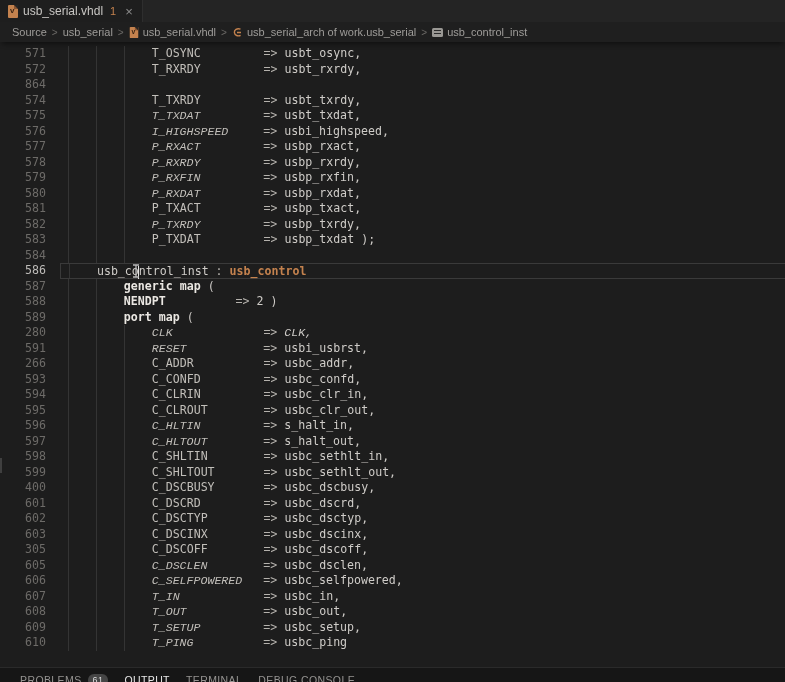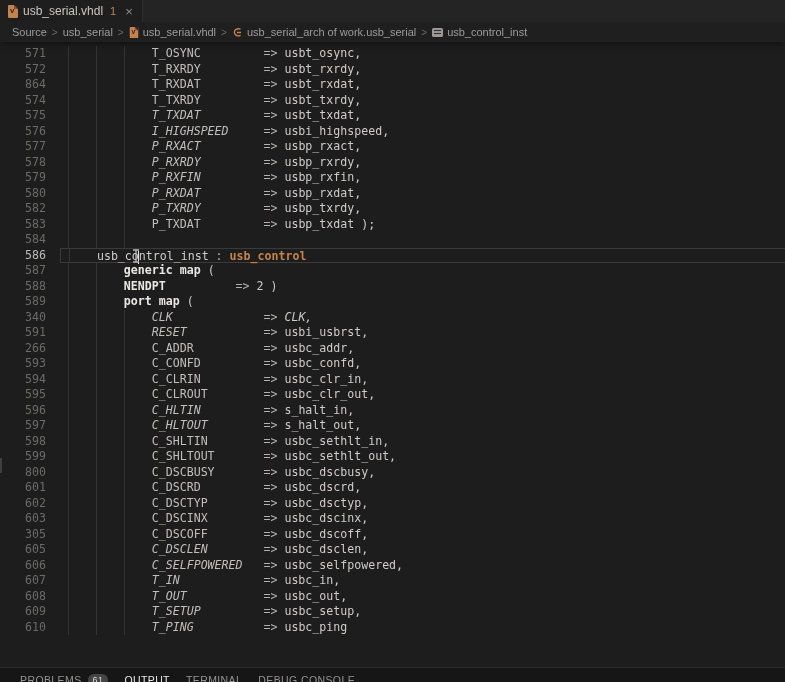--- a/index.html
+++ b/index.html
@@ -35,21 +35,21 @@
 
   
   .code{position:absolute;top:42px;left:0;right:0;bottom:15px;padding-top:4px;font-family:"DejaVu Sans Mono",monospace;font-size:11.6px;overflow:hidden;}
   .line{display:flex;height:15.5px;line-height:15.5px;white-space:pre;}
   .gutter{width:60px;flex:none;text-align:right;padding-right:14px;color:var(--lnum);font-size:11.6px;}
   .content{flex:1;position:relative;color:var(--val);}
   .content .txt{position:relative;z-index:2;display:inline-block;padding-left:8px;}
   .guide{position:absolute;top:0;bottom:0;width:1px;background:var(--guide);z-index:1;}
   .line.current .content{border-top:1px solid var(--curline);border-bottom:1px solid var(--curline);border-left:1px solid var(--curline);}
   .line.current .gutter{color:var(--lnum_active);}
-  .nm{color:var(--name);} .vl{color:var(--val);} .it{font-style:italic;}
+  .nm{color:var(--name);} .vl{color:var(--val);} .it{font-style:italic;font-family:Liberation Mono, monospace;}
   .kw{color:var(--kw);font-weight:bold;} .ar{color:var(--arrow);} .cmt{color:var(--cmt);font-style:italic;}
   .ent{color:var(--accent);font-weight:bold;}
   .caret{display:inline-block;width:1px;height:13px;background:#e6e6e6;vertical-align:text-bottom;margin:0 -0.5px;position:relative;top:1px;}
   .ibeam{position:absolute;left:71px;top:0px;z-index:6;}
 
   .edge-mark{position:absolute;left:0;top:458px;width:2px;height:15px;background:#4f4f4f;opacity:.7;z-index:7;}
 
   
   .panel{position:absolute;left:0;right:0;bottom:0;height:15px;background:var(--panel_bg);border-top:1px solid #2a2a2a;display:flex;align-items:flex-start;padding:6px 0 0 20px;gap:16px;overflow:hidden;z-index:8;}
   .ptab{display:flex;align-items:center;gap:6px;font-size:10.5px;letter-spacing:.4px;color:#969492;white-space:nowrap;cursor:pointer;position:relative;}
@@ -95,48 +95,49 @@
       <span class="crumb">
         <span class="sym-inst"></span>
         <span>usb_control_inst</span>
       </span>
     </div>
 
   <div class="code">
     <div>
         <div class="line"><span class="gutter">571</span><div class="content"><span class="guide" style="left: 8px;"></span><span class="guide" style="left: 36px;"></span><span class="guide" style="left: 64px;"></span><span class="txt"><span>            </span><span class="nm">T_OSYNC</span><span>         </span><span class="ar">=&gt; </span><span class="vl">usbt_osync,</span></span></div></div>
         <div class="line"><span class="gutter">572</span><div class="content"><span class="guide" style="left: 8px;"></span><span class="guide" style="left: 36px;"></span><span class="guide" style="left: 64px;"></span><span class="txt"><span>            </span><span class="nm">T_RXRDY</span><span>         </span><span class="ar">=&gt; </span><span class="vl">usbt_rxrdy,</span></span></div></div>
-        <div class="line"><span class="gutter">864</span><div class="content"><span class="guide" style="left: 8px;"></span><span class="guide" style="left: 36px;"></span><span class="guide" style="left: 64px;"></span><span class="txt"><span>            </span><span class="nm">T_RXDAT</span><span>         </span><span class="ar">=&gt; </span><span class="vl">usbt_rxdat,</span></span></div></div>
+        <div class="line"><span class="gutter">864</span><div class="content"><span class="guide" style="left: 8px;"></span><span class="guide" style="left: 36px;"></span><span class="guide" style="left: 64px;"></span></div></div>
         <div class="line"><span class="gutter">574</span><div class="content"><span class="guide" style="left: 8px;"></span><span class="guide" style="left: 36px;"></span><span class="guide" style="left: 64px;"></span><span class="txt"><span>            </span><span class="nm">T_TXRDY</span><span>         </span><span class="ar">=&gt; </span><span class="vl">usbt_txrdy,</span></span></div></div>
         <div class="line"><span class="gutter">575</span><div class="content"><span class="guide" style="left: 8px;"></span><span class="guide" style="left: 36px;"></span><span class="guide" style="left: 64px;"></span><span class="txt"><span>            </span><span class="nm it">T_TXDAT</span><span>         </span><span class="ar">=&gt; </span><span class="vl">usbt_txdat,</span></span></div></div>
         <div class="line"><span class="gutter">576</span><div class="content"><span class="guide" style="left: 8px;"></span><span class="guide" style="left: 36px;"></span><span class="guide" style="left: 64px;"></span><span class="txt"><span>            </span><span class="nm it">I_HIGHSPEED</span><span>     </span><span class="ar">=&gt; </span><span class="vl">usbi_highspeed,</span></span></div></div>
         <div class="line"><span class="gutter">577</span><div class="content"><span class="guide" style="left: 8px;"></span><span class="guide" style="left: 36px;"></span><span class="guide" style="left: 64px;"></span><span class="txt"><span>            </span><span class="nm it">P_RXACT</span><span>         </span><span class="ar">=&gt; </span><span class="vl">usbp_rxact,</span></span></div></div>
         <div class="line"><span class="gutter">578</span><div class="content"><span class="guide" style="left: 8px;"></span><span class="guide" style="left: 36px;"></span><span class="guide" style="left: 64px;"></span><span class="txt"><span>            </span><span class="nm it">P_RXRDY</span><span>         </span><span class="ar">=&gt; </span><span class="vl">usbp_rxrdy,</span></span></div></div>
         <div class="line"><span class="gutter">579</span><div class="content"><span class="guide" style="left: 8px;"></span><span class="guide" style="left: 36px;"></span><span class="guide" style="left: 64px;"></span><span class="txt"><span>            </span><span class="nm it">P_RXFIN</span><span>         </span><span class="ar">=&gt; </span><span class="vl">usbp_rxfin,</span></span></div></div>
         <div class="line"><span class="gutter">580</span><div class="content"><span class="guide" style="left: 8px;"></span><span class="guide" style="left: 36px;"></span><span class="guide" style="left: 64px;"></span><span class="txt"><span>            </span><span class="nm it">P_RXDAT</span><span>         </span><span class="ar">=&gt; </span><span class="vl">usbp_rxdat,</span></span></div></div>
+        <div class="line"><span class="gutter">581</span><div class="content"><span class="guide" style="left: 8px;"></span><span class="guide" style="left: 36px;"></span><span class="guide" style="left: 64px;"></span><span class="txt"><span>            </span><span class="nm">P_TXACT</span><span>         </span><span class="ar">=&gt; </span><span class="vl">usbp_txact,</span></span></div></div>
         <div class="line"><span class="gutter">582</span><div class="content"><span class="guide" style="left: 8px;"></span><span class="guide" style="left: 36px;"></span><span class="guide" style="left: 64px;"></span><span class="txt"><span>            </span><span class="nm it">P_TXRDY</span><span>         </span><span class="ar">=&gt; </span><span class="vl">usbp_txrdy,</span></span></div></div>
         <div class="line"><span class="gutter">583</span><div class="content"><span class="guide" style="left: 8px;"></span><span class="guide" style="left: 36px;"></span><span class="guide" style="left: 64px;"></span><span class="txt"><span>            </span><span class="nm">P_TXDAT</span><span>         </span><span class="ar">=&gt; </span><span class="vl">usbp_txdat );</span></span></div></div>
         <div class="line"><span class="gutter">584</span><div class="content"><span class="guide" style="left: 8px;"></span><span class="guide" style="left: 36px;"></span><span class="guide" style="left: 64px;"></span><span class="txt"></span></div></div>
         <div class="line current"><span class="gutter">586</span><div class="content"><span class="guide" style="left: 8px;"></span><span class="ibeam"><svg width="8" height="14" viewBox="0 0 8 14">
                 <path d="M1 1 H7 M4 1 V13 M1 13 H7" stroke="#b9b9b9" stroke-width="1.3" fill="none"></path>
               </svg></span><span class="txt"><span>    </span><span class="vl">usb_co</span><span class="caret"></span><span class="vl">ntrol_inst</span><span class="ar"> : </span><span class="ent">usb_control</span></span></div></div>
         <div class="line"><span class="gutter">587</span><div class="content"><span class="guide" style="left: 8px;"></span><span class="guide" style="left: 36px;"></span><span class="txt"><span>        </span><span class="kw">generic</span><span> </span><span class="kw">map</span><span class="vl"> (</span></span></div></div>
         <div class="line"><span class="gutter">588</span><div class="content"><span class="guide" style="left: 8px;"></span><span class="guide" style="left: 36px;"></span><span class="txt"><span>        </span><span class="kw">NENDPT</span><span>          </span><span class="ar">=&gt; </span><span class="vl">2 )</span></span></div></div>
         <div class="line"><span class="gutter">589</span><div class="content"><span class="guide" style="left: 8px;"></span><span class="guide" style="left: 36px;"></span><span class="txt"><span>        </span><span class="kw">port</span><span> </span><span class="kw">map</span><span class="vl"> (</span></span></div></div>
-        <div class="line"><span class="gutter">340</span><div class="content"><span class="guide" style="left: 8px;"></span><span class="guide" style="left: 36px;"></span><span class="guide" style="left: 64px;"></span><span class="txt"><span>            </span><span class="nm it">CLK</span><span>             </span><span class="ar">=&gt; </span><span class="vl it">CLK,</span></span></div></div>
+        <div class="line"><span class="gutter">280</span><div class="content"><span class="guide" style="left: 8px;"></span><span class="guide" style="left: 36px;"></span><span class="guide" style="left: 64px;"></span><span class="txt"><span>            </span><span class="nm it">CLK</span><span>             </span><span class="ar">=&gt; </span><span class="vl it">CLK,</span></span></div></div>
         <div class="line"><span class="gutter">591</span><div class="content"><span class="guide" style="left: 8px;"></span><span class="guide" style="left: 36px;"></span><span class="guide" style="left: 64px;"></span><span class="txt"><span>            </span><span class="nm it">RESET</span><span>           </span><span class="ar">=&gt; </span><span class="vl">usbi_usbrst,</span></span></div></div>
         <div class="line"><span class="gutter">266</span><div class="content"><span class="guide" style="left: 8px;"></span><span class="guide" style="left: 36px;"></span><span class="guide" style="left: 64px;"></span><span class="txt"><span>            </span><span class="nm">C_ADDR</span><span>          </span><span class="ar">=&gt; </span><span class="vl">usbc_addr,</span></span></div></div>
         <div class="line"><span class="gutter">593</span><div class="content"><span class="guide" style="left: 8px;"></span><span class="guide" style="left: 36px;"></span><span class="guide" style="left: 64px;"></span><span class="txt"><span>            </span><span class="nm">C_CONFD</span><span>         </span><span class="ar">=&gt; </span><span class="vl">usbc_confd,</span></span></div></div>
         <div class="line"><span class="gutter">594</span><div class="content"><span class="guide" style="left: 8px;"></span><span class="guide" style="left: 36px;"></span><span class="guide" style="left: 64px;"></span><span class="txt"><span>            </span><span class="nm">C_CLRIN</span><span>         </span><span class="ar">=&gt; </span><span class="vl">usbc_clr_in,</span></span></div></div>
         <div class="line"><span class="gutter">595</span><div class="content"><span class="guide" style="left: 8px;"></span><span class="guide" style="left: 36px;"></span><span class="guide" style="left: 64px;"></span><span class="txt"><span>            </span><span class="nm">C_CLROUT</span><span>        </span><span class="ar">=&gt; </span><span class="vl">usbc_clr_out,</span></span></div></div>
         <div class="line"><span class="gutter">596</span><div class="content"><span class="guide" style="left: 8px;"></span><span class="guide" style="left: 36px;"></span><span class="guide" style="left: 64px;"></span><span class="txt"><span>            </span><span class="nm it">C_HLTIN</span><span>         </span><span class="ar">=&gt; </span><span class="vl">s_halt_in,</span></span></div></div>
         <div class="line"><span class="gutter">597</span><div class="content"><span class="guide" style="left: 8px;"></span><span class="guide" style="left: 36px;"></span><span class="guide" style="left: 64px;"></span><span class="txt"><span>            </span><span class="nm it">C_HLTOUT</span><span>        </span><span class="ar">=&gt; </span><span class="vl">s_halt_out,</span></span></div></div>
         <div class="line"><span class="gutter">598</span><div class="content"><span class="guide" style="left: 8px;"></span><span class="guide" style="left: 36px;"></span><span class="guide" style="left: 64px;"></span><span class="txt"><span>            </span><span class="nm">C_SHLTIN</span><span>        </span><span class="ar">=&gt; </span><span class="vl">usbc_sethlt_in,</span></span></div></div>
         <div class="line"><span class="gutter">599</span><div class="content"><span class="guide" style="left: 8px;"></span><span class="guide" style="left: 36px;"></span><span class="guide" style="left: 64px;"></span><span class="txt"><span>            </span><span class="nm">C_SHLTOUT</span><span>       </span><span class="ar">=&gt; </span><span class="vl">usbc_sethlt_out,</span></span></div></div>
-        <div class="line"><span class="gutter">800</span><div class="content"><span class="guide" style="left: 8px;"></span><span class="guide" style="left: 36px;"></span><span class="guide" style="left: 64px;"></span><span class="txt"><span>            </span><span class="nm">C_DSCBUSY</span><span>       </span><span class="ar">=&gt; </span><span class="vl">usbc_dscbusy,</span></span></div></div>
+        <div class="line"><span class="gutter">400</span><div class="content"><span class="guide" style="left: 8px;"></span><span class="guide" style="left: 36px;"></span><span class="guide" style="left: 64px;"></span><span class="txt"><span>            </span><span class="nm">C_DSCBUSY</span><span>       </span><span class="ar">=&gt; </span><span class="vl">usbc_dscbusy,</span></span></div></div>
         <div class="line"><span class="gutter">601</span><div class="content"><span class="guide" style="left: 8px;"></span><span class="guide" style="left: 36px;"></span><span class="guide" style="left: 64px;"></span><span class="txt"><span>            </span><span class="nm">C_DSCRD</span><span>         </span><span class="ar">=&gt; </span><span class="vl">usbc_dscrd,</span></span></div></div>
         <div class="line"><span class="gutter">602</span><div class="content"><span class="guide" style="left: 8px;"></span><span class="guide" style="left: 36px;"></span><span class="guide" style="left: 64px;"></span><span class="txt"><span>            </span><span class="nm">C_DSCTYP</span><span>        </span><span class="ar">=&gt; </span><span class="vl">usbc_dsctyp,</span></span></div></div>
         <div class="line"><span class="gutter">603</span><div class="content"><span class="guide" style="left: 8px;"></span><span class="guide" style="left: 36px;"></span><span class="guide" style="left: 64px;"></span><span class="txt"><span>            </span><span class="nm">C_DSCINX</span><span>        </span><span class="ar">=&gt; </span><span class="vl">usbc_dscinx,</span></span></div></div>
         <div class="line"><span class="gutter">305</span><div class="content"><span class="guide" style="left: 8px;"></span><span class="guide" style="left: 36px;"></span><span class="guide" style="left: 64px;"></span><span class="txt"><span>            </span><span class="nm">C_DSCOFF</span><span>        </span><span class="ar">=&gt; </span><span class="vl">usbc_dscoff,</span></span></div></div>
         <div class="line"><span class="gutter">605</span><div class="content"><span class="guide" style="left: 8px;"></span><span class="guide" style="left: 36px;"></span><span class="guide" style="left: 64px;"></span><span class="txt"><span>            </span><span class="nm it">C_DSCLEN</span><span>        </span><span class="ar">=&gt; </span><span class="vl">usbc_dsclen,</span></span></div></div>
         <div class="line"><span class="gutter">606</span><div class="content"><span class="guide" style="left: 8px;"></span><span class="guide" style="left: 36px;"></span><span class="guide" style="left: 64px;"></span><span class="txt"><span>            </span><span class="nm it">C_SELFPOWERED</span><span>   </span><span class="ar">=&gt; </span><span class="vl">usbc_selfpowered,</span></span></div></div>
         <div class="line"><span class="gutter">607</span><div class="content"><span class="guide" style="left: 8px;"></span><span class="guide" style="left: 36px;"></span><span class="guide" style="left: 64px;"></span><span class="txt"><span>            </span><span class="nm it">T_IN</span><span>            </span><span class="ar">=&gt; </span><span class="vl">usbc_in,</span></span></div></div>
         <div class="line"><span class="gutter">608</span><div class="content"><span class="guide" style="left: 8px;"></span><span class="guide" style="left: 36px;"></span><span class="guide" style="left: 64px;"></span><span class="txt"><span>            </span><span class="nm it">T_OUT</span><span>           </span><span class="ar">=&gt; </span><span class="vl">usbc_out,</span></span></div></div>
         <div class="line"><span class="gutter">609</span><div class="content"><span class="guide" style="left: 8px;"></span><span class="guide" style="left: 36px;"></span><span class="guide" style="left: 64px;"></span><span class="txt"><span>            </span><span class="nm it">T_SETUP</span><span>         </span><span class="ar">=&gt; </span><span class="vl">usbc_setup,</span></span></div></div>
         <div class="line"><span class="gutter">610</span><div class="content"><span class="guide" style="left: 8px;"></span><span class="guide" style="left: 36px;"></span><span class="guide" style="left: 64px;"></span><span class="txt"><span>            </span><span class="nm it">T_PING</span><span>          </span><span class="ar">=&gt; </span><span class="vl">usbc_ping</span></span></div></div>

